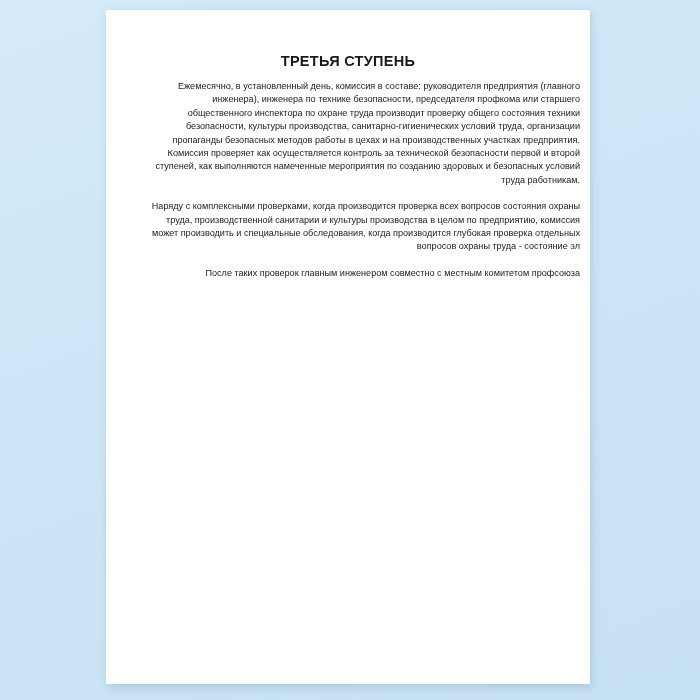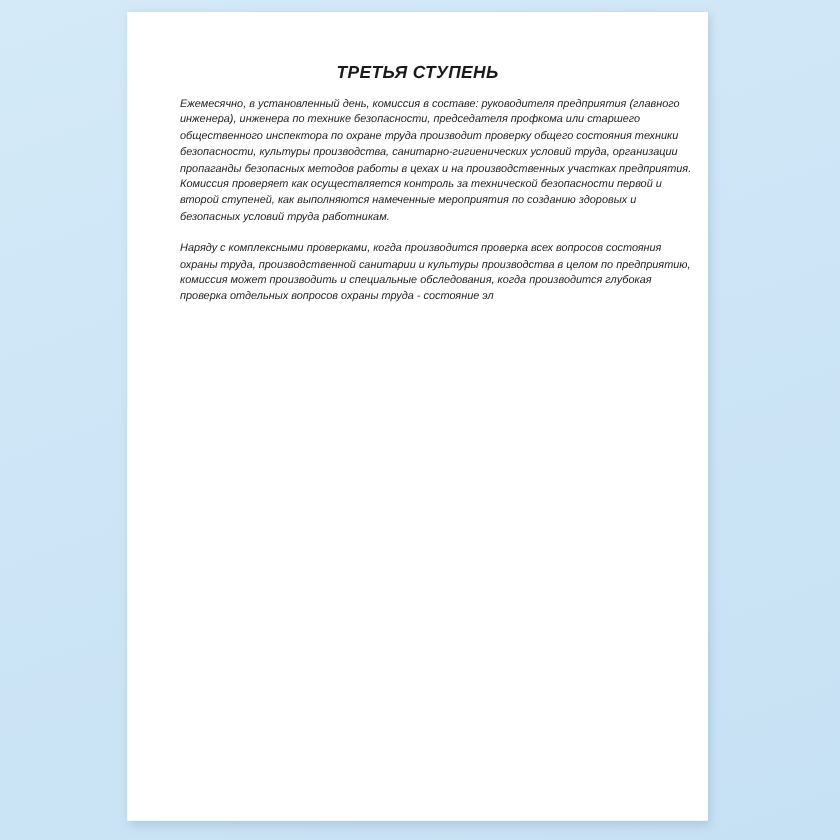--- a/index.html
+++ b/index.html
@@ -29,21 +29,20 @@
     filter: blur(4px);
   }
   #page {
     position: absolute;
     left: 106px;
     top: 10px;
     width: 484px;
     height: 674px;
     background: #ffffff;
     overflow: hidden;
-    font-style: italic;
   }
   #doc-title {
     position: absolute;
     left: 0;
     top: 43px;
     width: 484px;
     text-align: center;
     font-size: 14.5px;
     font-weight: bold;
     letter-spacing: 0.3px;
@@ -56,21 +55,21 @@
     width: 430px;
   }
   .para {
     font-size: 9.1px;
     line-height: 13.4px;
     color: #1b1b1b;
     margin: 0 0 13px 0;
     white-space: pre-wrap;
     word-break: normal;
     overflow: hidden;
-    text-align: left;
+    text-align: right;
   }
   .para.clipped {
     white-space: pre;
     overflow: hidden;
     text-overflow: clip;
   }
 </style>
 </head>
 <body>
 
@@ -78,17 +77,18 @@
 
   <div id="page-shadow"></div>
 
   <div id="page">
 
     <div id="doc-title">ТРЕТЬЯ СТУПЕНЬ</div>
 
     <div id="body-text">
       <p class="para">Ежемесячно, в установленный день, комиссия в составе: руководителя предприятия (главного инженера), инженера по технике безопасности, председателя профкома или старшего общественного инспектора по охране труда производит проверку общего состояния техники безопасности, культуры производства, санитарно-гигиенических условий труда, организации пропаганды безопасных методов работы в цехах и на производственных участках предприятия. Комиссия проверяет как осуществляется контроль за технической безопасности первой и второй ступеней, как выполняются намеченные мероприятия по созданию здоровых и безопасных условий труда работникам.</p>
       <p class="para">Наряду с комплексными проверками, когда производится проверка всех вопросов состояния охраны труда, производственной санитарии и культуры производства в целом по предприятию, комиссия может производить и специальные обследования, когда производится глубокая проверка отдельных вопросов охраны труда - состояние эл</p>
+      <p class="para clipped">После таких проверок главным инженером совместно с местным комитетом профсоюза</p>
     </div>
 
   </div>
 
 </div>
 
 </body></html>

